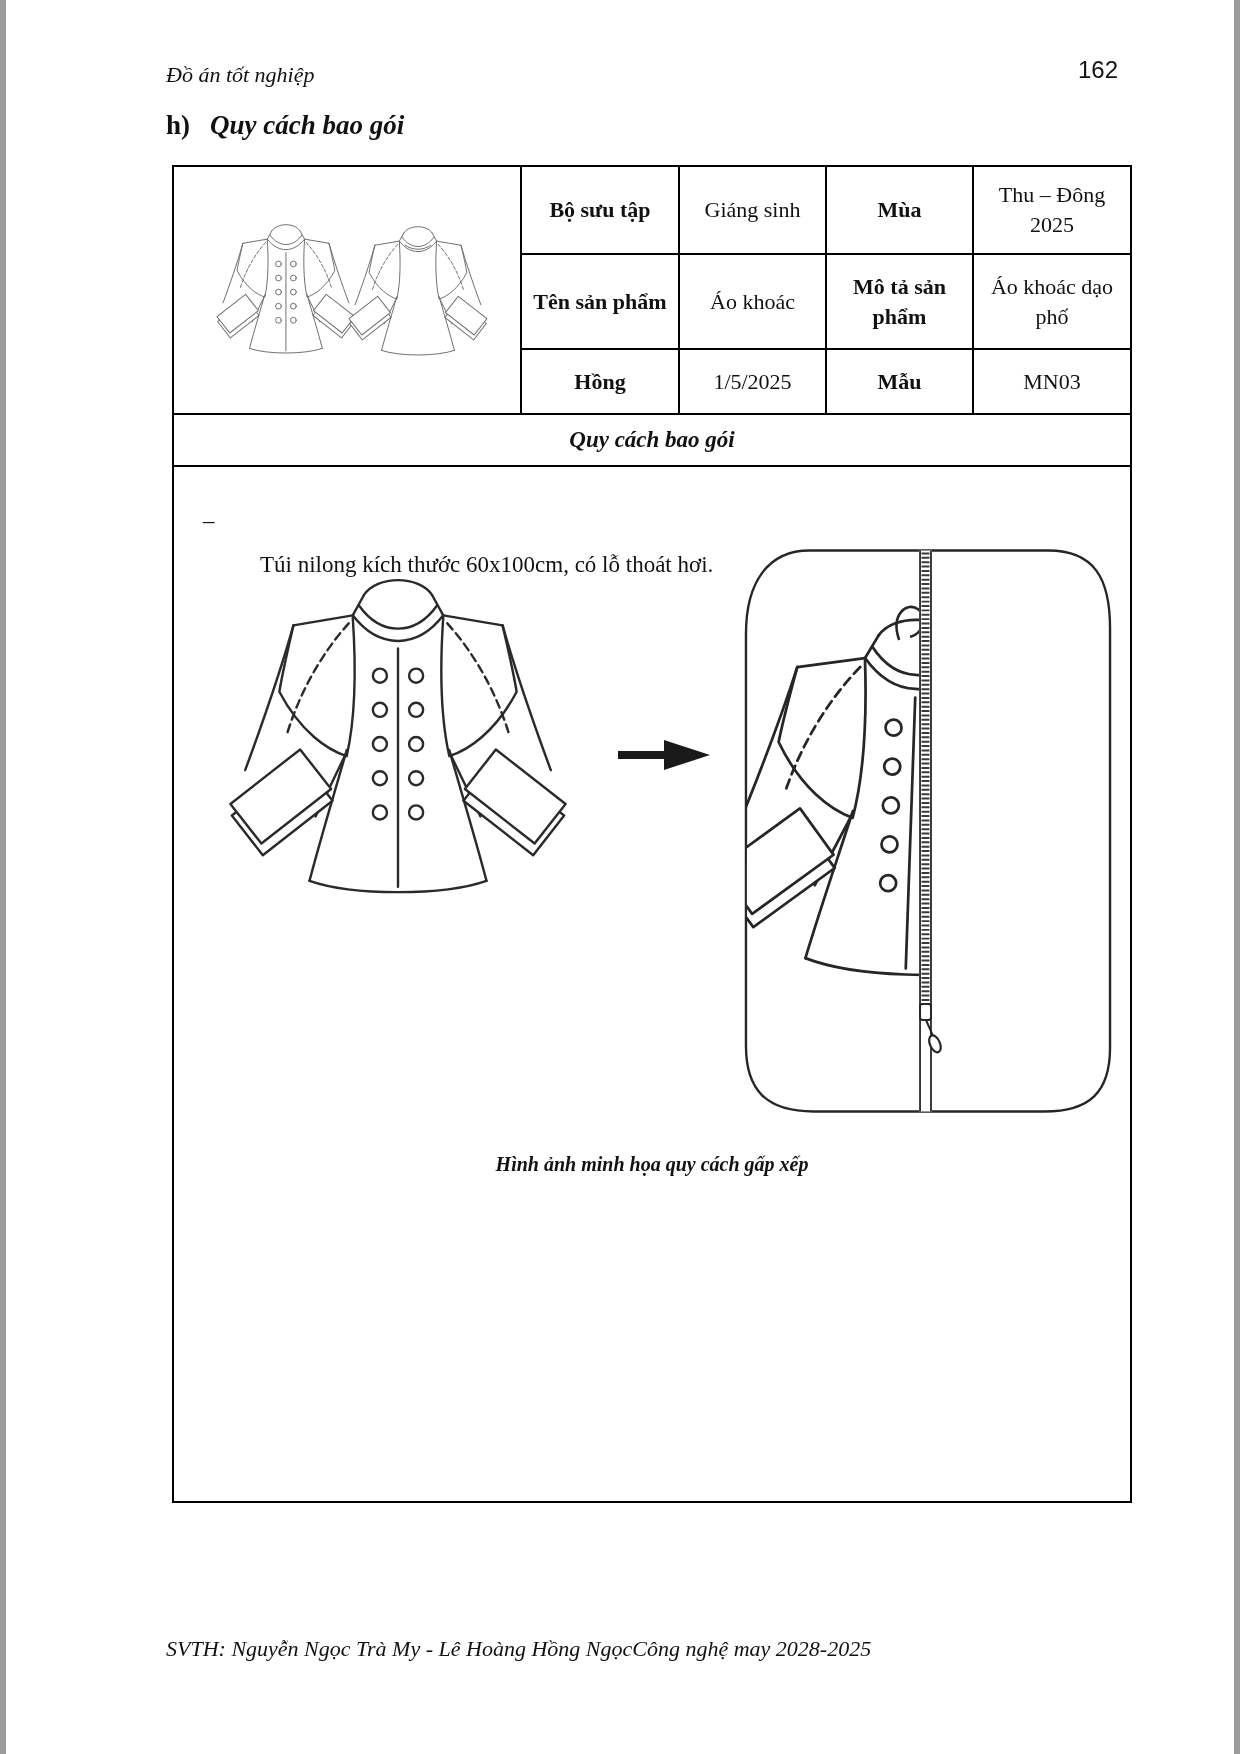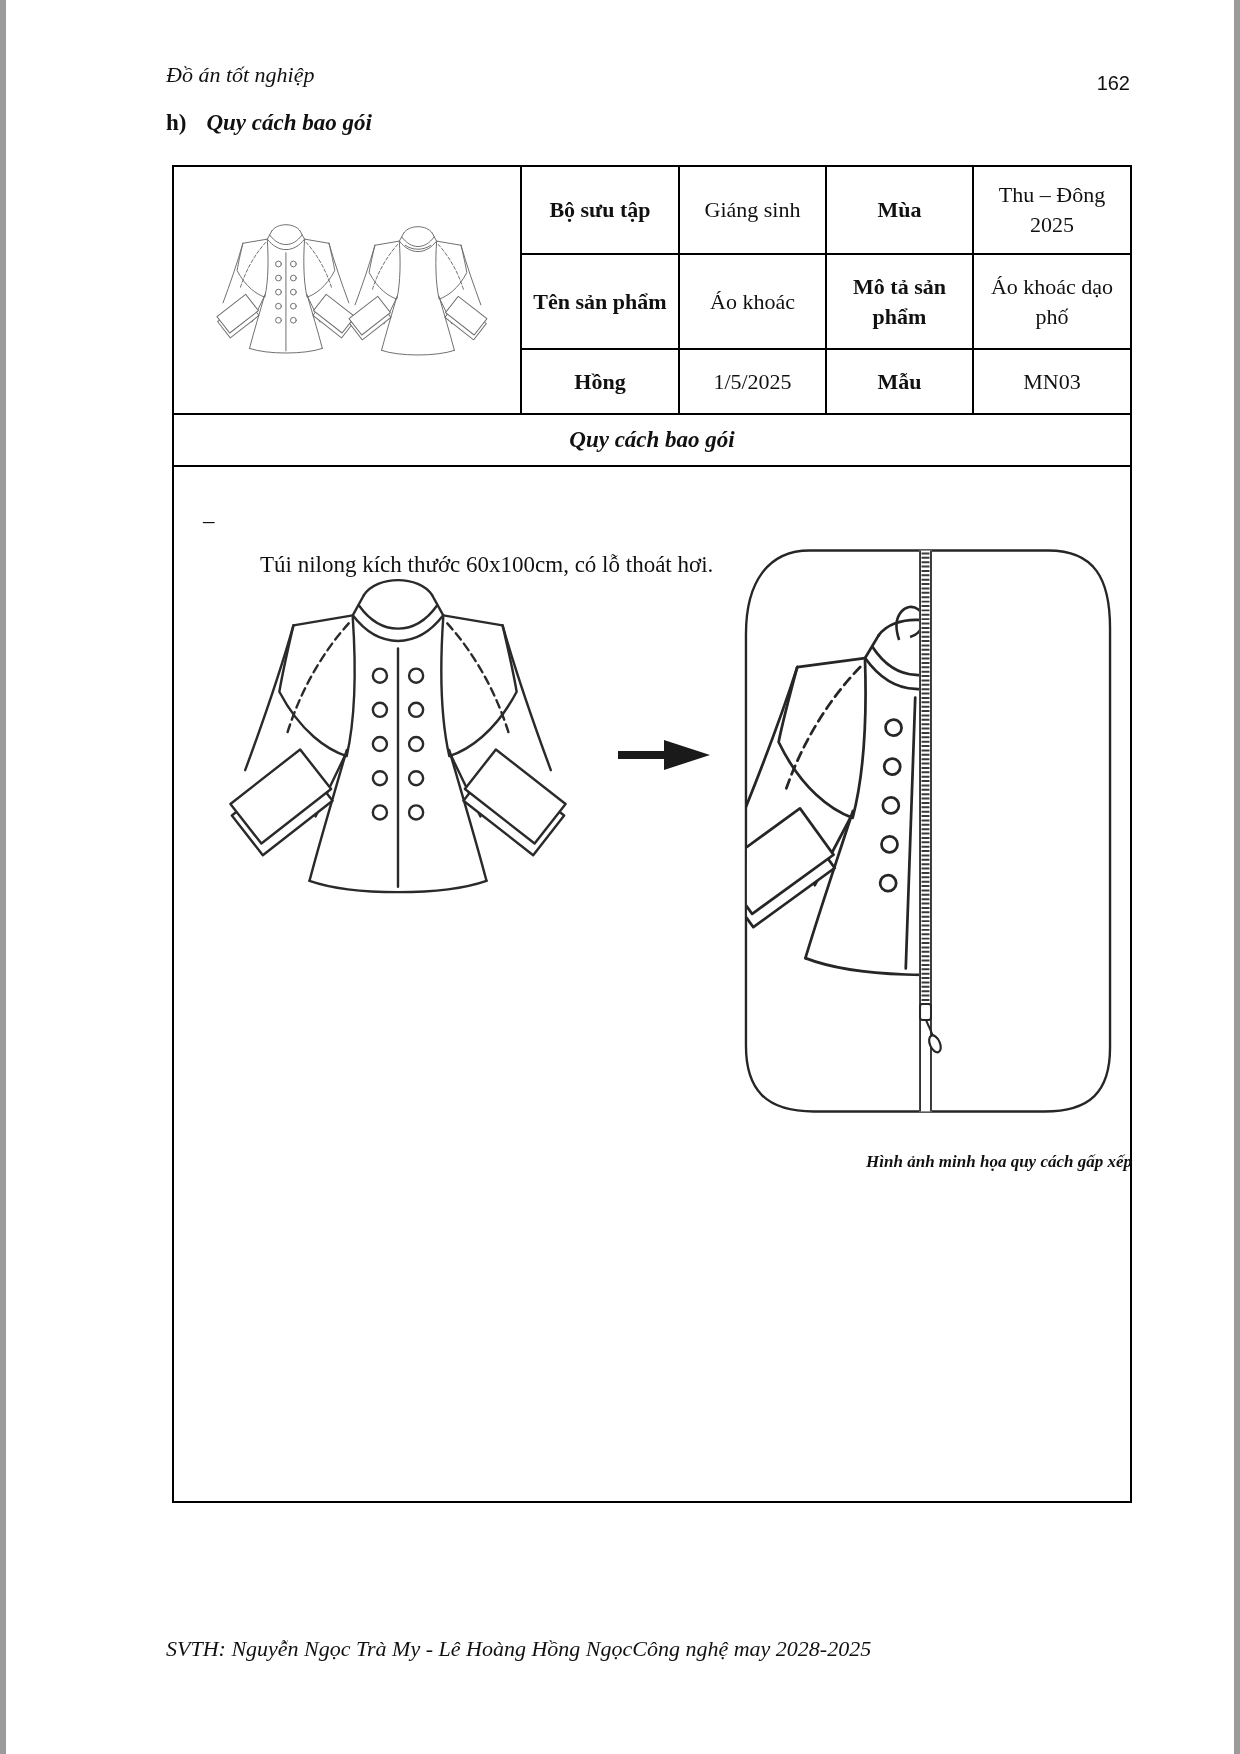--- a/index.html
+++ b/index.html
@@ -7,22 +7,22 @@
     position:relative;
     width:1228px;height:1754px;
     background:#ffffff;
     font-family:"Liberation Serif","DejaVu Serif",serif;
     color:#111;
     overflow:hidden;
     margin:0 auto;
   }
   
   .hdr-left{position:absolute;left:160px;top:62px;font-size:22px;font-style:italic;}
-  .hdr-page{position:absolute;left:1072px;top:72px;width:52px;font-size:20px;text-align:right;font-family:"Liberation Sans","DejaVu Sans",sans-serif;}
-  .heading{position:absolute;left:160px;top:110px;font-size:23px;}
+  .hdr-page{position:absolute;left:1072px;top:56px;width:52px;font-size:24px;text-align:left;font-family:"Liberation Sans","DejaVu Sans",sans-serif;}
+  .heading{position:absolute;left:160px;top:110px;font-size:27px;}
   .heading .hlabel{font-weight:bold;margin-right:20px;}
   .heading .htitle{font-weight:bold;font-style:italic;}
   
   table.spec{
     position:absolute;left:166px;top:165px;
     border-collapse:collapse;table-layout:fixed;
     width:958px;font-size:22px;
   }
   table.spec td{border:2px solid #000;text-align:center;vertical-align:middle;padding:2px 6px;line-height:1.35;}
   td.lbl{font-weight:bold;}
@@ -33,22 +33,22 @@
   tr.content-row{height:1030px;}
   td.contentcell{padding:0;vertical-align:top;}
   .content-inner{position:relative;width:100%;height:1030px;}
   .bullet-line{position:absolute;left:0;top:36px;width:100%;font-size:23px;}
   .bullet-line .dash{position:absolute;left:23px;}
   .bullet-line .btxt{position:absolute;left:80px;margin-top:44px;}
   .figure{position:absolute;left:0;top:72px;width:954px;height:580px;}
   .fig-jacket{position:absolute;left:36px;top:22px;}
   .fig-arrow{position:absolute;left:438px;top:196px;}
   .fig-bag{position:absolute;left:560px;top:2px;}
-  .caption{position:absolute;left:8px;top:682px;width:100%;text-align:right;
-           font-weight:bold;font-style:italic;font-size:17px;}
+  .caption{position:absolute;left:0;top:682px;width:100%;text-align:center;
+           font-weight:bold;font-style:italic;font-size:20px;}
   
   .ftr{position:absolute;top:1636px;left:160px;width:964px;font-size:22px;font-style:italic;display:flex;}
   
   svg.sketch{color:#2a2a2a;}
   svg.thumb{color:#6f6f6f;display:block;margin:6px auto 0 auto;}
   svg.bag{color:#262626;}
 </style>
 </head>
 <body>
 

